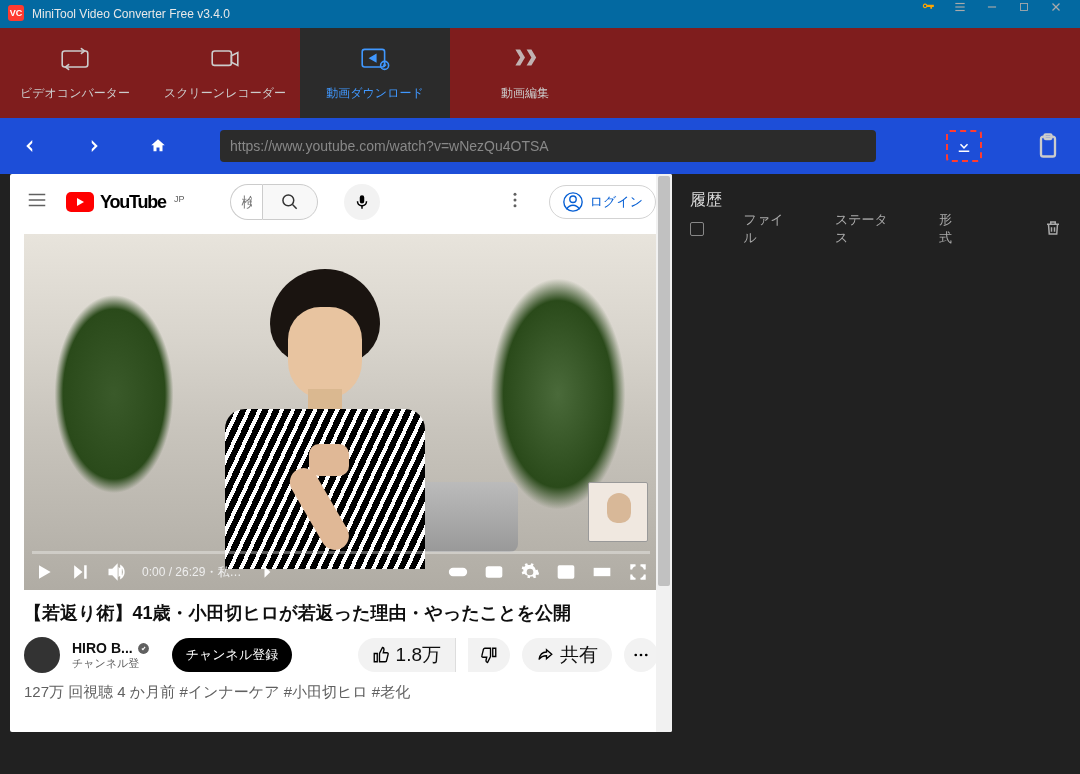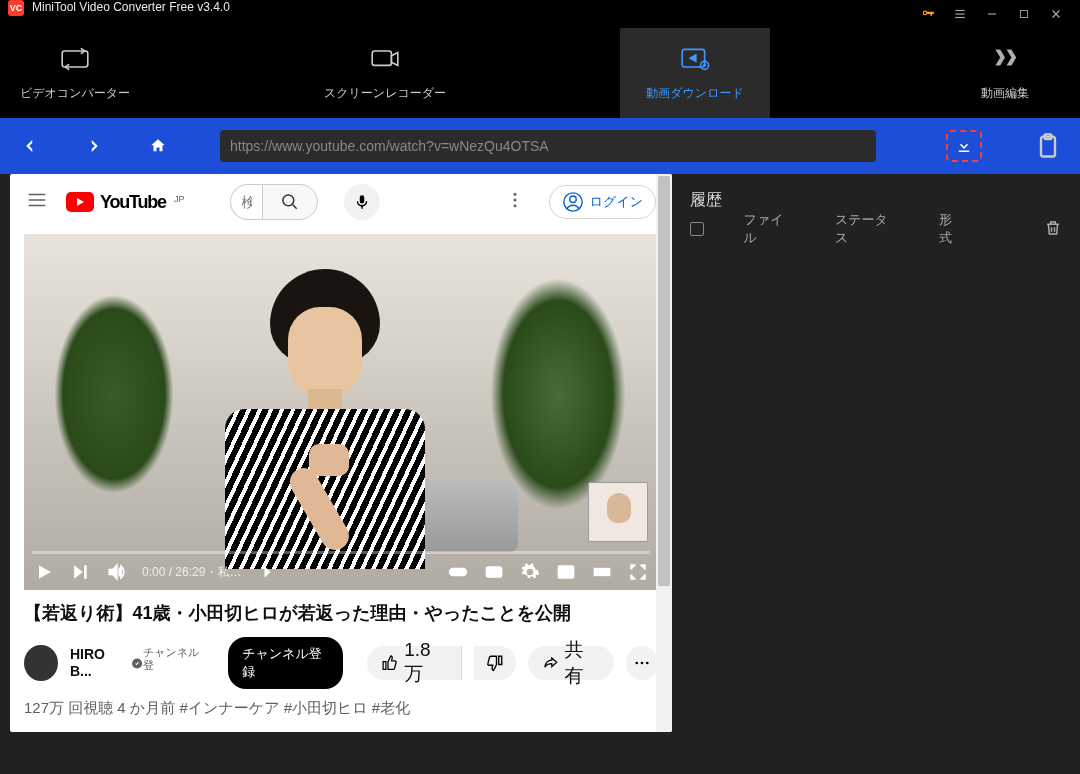--- a/index.html
+++ b/index.html
@@ -1,24 +1,24 @@
 <!DOCTYPE html>
 <html><head>
 <meta charset="utf-8">
 <style>
 *{box-sizing:border-box;margin:0;padding:0;font-family:"Segoe UI",Arial,sans-serif}
 body{width:1080px;height:774px;background:#212121;overflow:hidden;position:relative}
-.titlebar{height:28px;background:#000000;display:flex;align-items:flex-start;padding:0 8px;color:#fff}
+.titlebar{height:28px;background:#0369a1;display:flex;align-items:flex-end;padding:7px 8px;color:#fff}
 .app-icon{width:16px;height:16px;background:#ff3b30;border-radius:3px;display:flex;align-items:center;justify-content:center;color:#fff;font-size:9px;font-weight:bold;margin-right:8px}
 .app-title{font-size:12px;color:#e8e8e8}
 .titlebar-spacer{flex:1}
 .titlebar-icon{width:32px;height:28px;display:flex;align-items:center;justify-content:center;color:#aaa}
 .titlebar-icon svg{width:14px;height:14px}
 .key-icon{color:#ffa500}
-.tabs{height:90px;display:flex;justify-content:space-between;align-items:center;gap:0;background:#000000}
+.tabs{height:90px;display:flex;justify-content:flex-start;align-items:center;gap:0;background:#7f1d1d}
 .tab{width:150px;height:90px;display:flex;flex-direction:column;align-items:center;justify-content:center;color:#ccc;cursor:pointer;gap:12px}
 .tab.active{background:#2b2b2b;color:#4098ff}
 .tab-icon{height:28px;display:flex;align-items:center;justify-content:center}
 .tab-icon svg{width:32px;height:28px}
 .tab-label{font-size:12px}
 .navbar{height:56px;display:flex;align-items:center;padding:0 18px;gap:40px;background:#1d4ed8}
 .nav-icon{color:#fff;display:flex;align-items:center;justify-content:center;width:24px;height:24px}
 .nav-icon svg{width:18px;height:18px}
 .url-input{flex:1;height:32px;background:#2b2b2b;border:none;border-radius:4px;color:#888;padding:0 10px;font-size:14px;margin-left:10px;margin-right:30px}
 .download-btn{width:36px;height:32px;border:2px dashed #ff3b30;border-radius:4px;display:flex;align-items:center;justify-content:center;color:#fff}
@@ -56,21 +56,21 @@
 .pip::after{content:"";position:absolute;left:18px;top:10px;width:24px;height:30px;background:#d8b898;border-radius:12px 12px 10px 10px}
 .progress{position:absolute;bottom:36px;left:8px;right:8px;height:3px;background:rgba(255,255,255,0.35)}
 .controls{position:absolute;bottom:0;left:0;right:0;height:36px;display:flex;align-items:center;padding:0 10px;gap:16px;color:#fff;font-size:12px}
 .controls svg{width:20px;height:20px;fill:#fff}
 .controls .sep{flex:1}
 .c-icon{display:flex;align-items:center;color:#fff}
 .time{font-size:12px;color:#eee}
 .vid-title{margin:10px 14px 0 14px;font-size:18px;font-weight:600;line-height:1.5;color:#0f0f0f}
 .vid-meta{margin:10px 14px 0 14px;display:flex;align-items:center;gap:12px}
 .avatar{width:36px;height:36px;border-radius:50%;background:#333}
-.ch-info{display:flex;flex-direction:row;line-height:1.2}
+.ch-info{display:flex;flex-direction:column;line-height:1.2}
 .ch-name{font-size:14px;font-weight:600;display:flex;align-items:center;gap:4px;color:#0f0f0f}
 .verified{width:13px;height:13px}
 .ch-sub{font-size:11px;color:#606060}
 .sub-btn{background:#000;color:#fff;border-radius:18px;padding:8px 14px;font-size:13px;font-weight:500;margin-left:10px}
 .pill{height:34px;border-radius:17px;background:#f2f2f2;display:flex;align-items:center;padding:0 14px;font-size:19px;gap:6px;color:#0f0f0f;font-weight:500}
 .pill svg{width:18px;height:18px}
 .pill.split-l{border-radius:17px 0 0 17px;border-right:1px solid #ddd}
 .pill.split-r{border-radius:0 17px 17px 0;padding:0 12px}
 .pill.more{width:34px;padding:0;justify-content:center}
 .vid-views{margin:10px 14px;font-size:15px;color:#606060}

